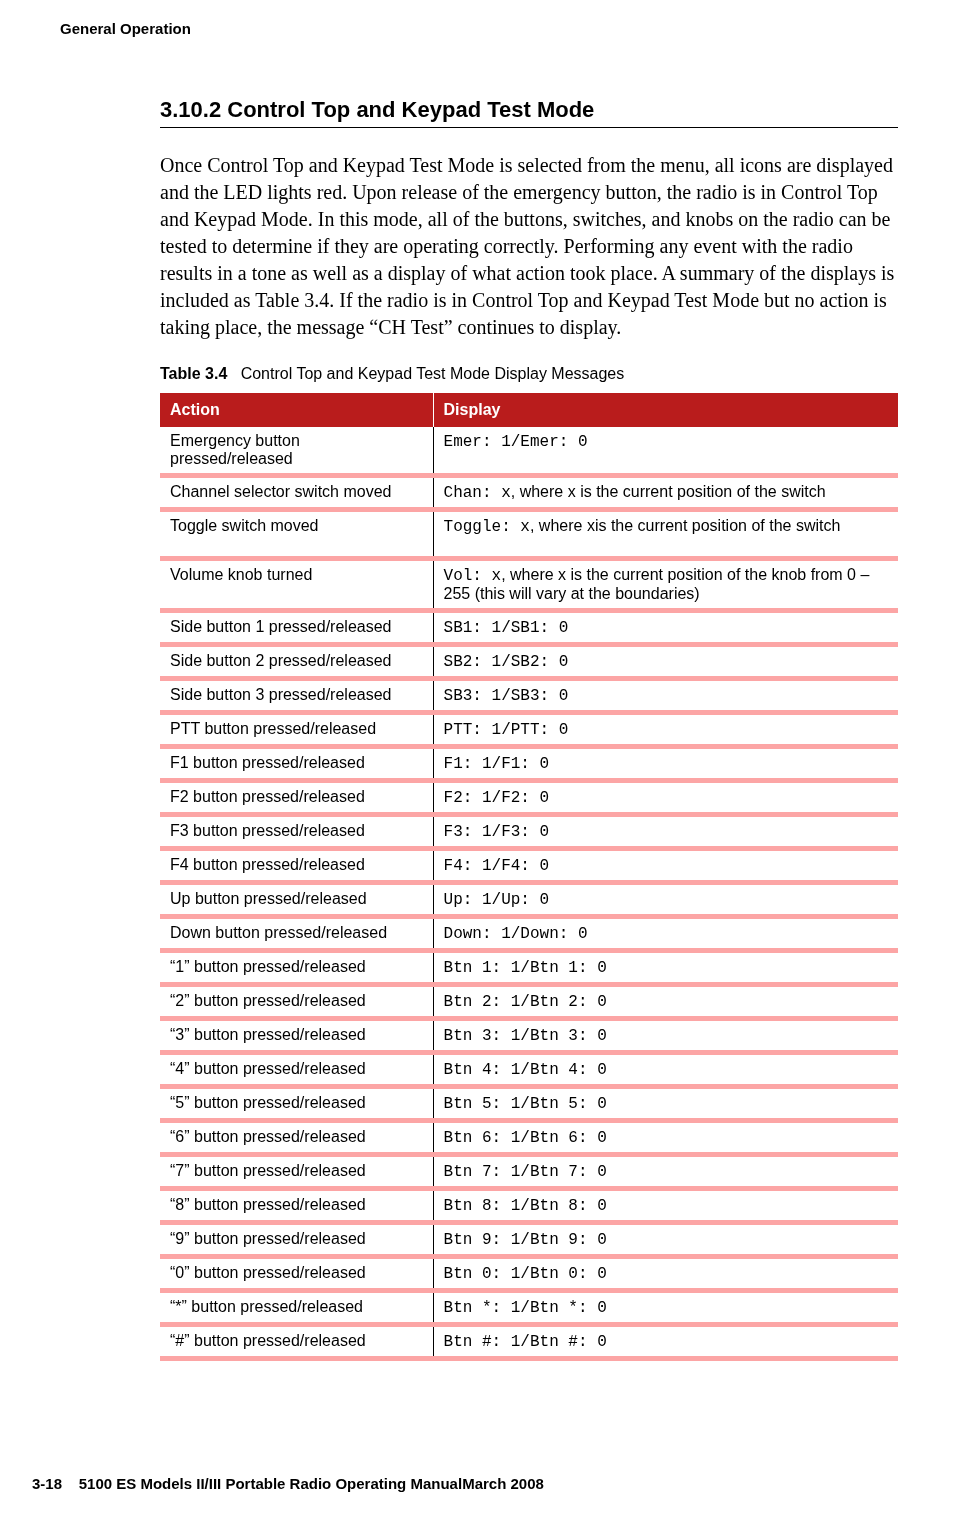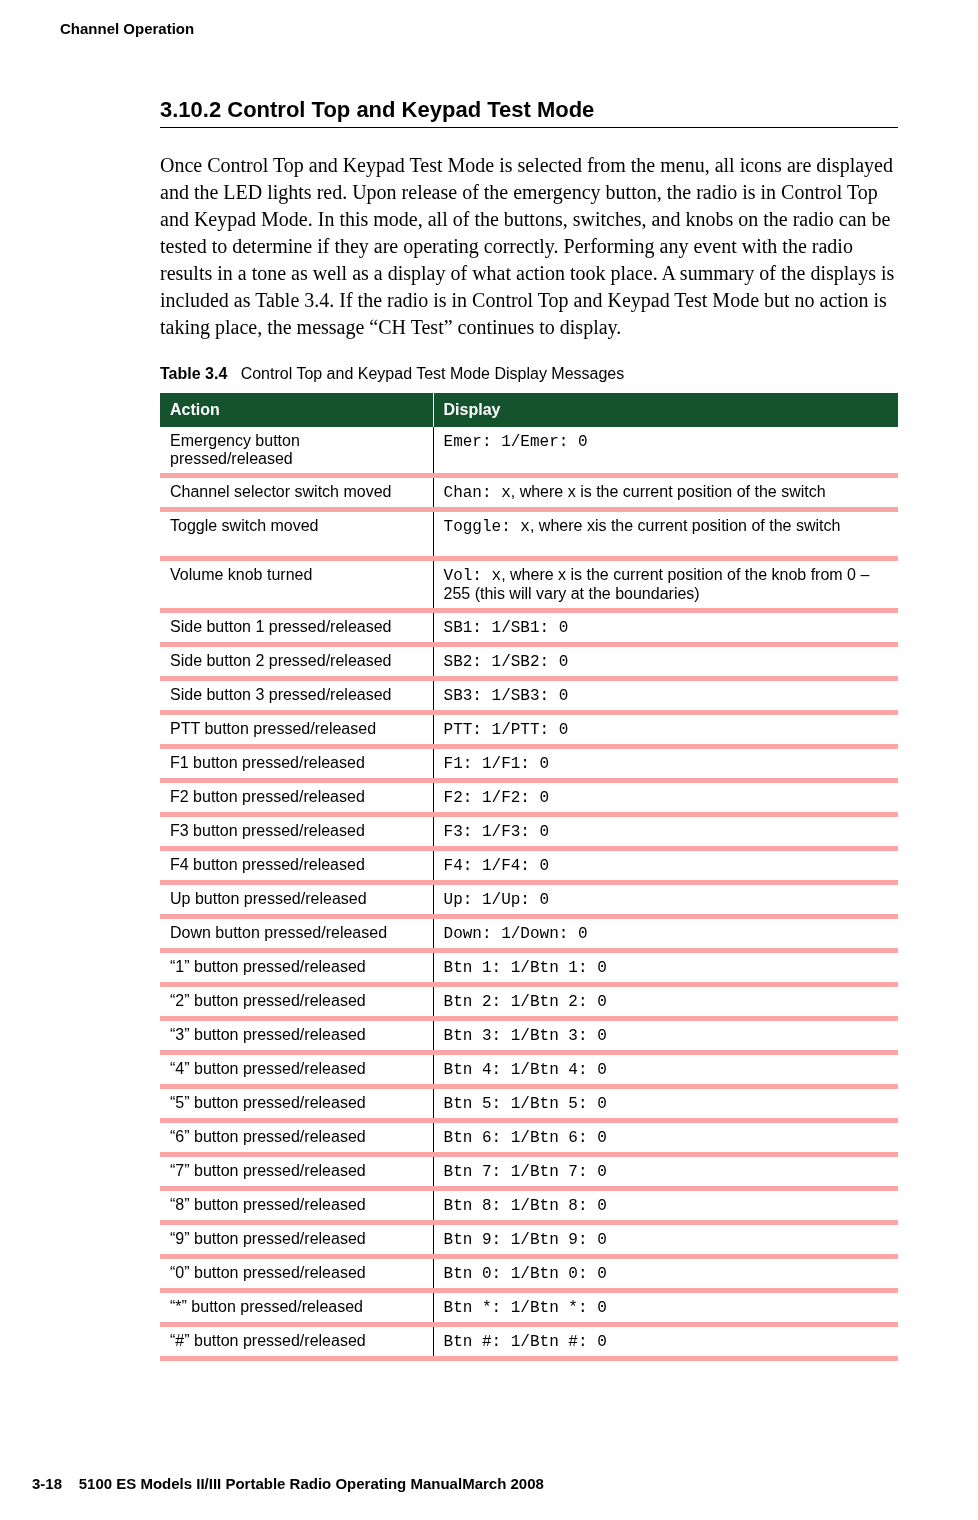--- a/index.html
+++ b/index.html
@@ -41,21 +41,21 @@
     font-size: 16px;
     margin-bottom: 10px;
   }
   .table-caption .tbl-num { font-weight: bold; }
   table {
     border-collapse: collapse;
     width: 100%;
     font-size: 16px;
   }
   thead th {
-    background: #14532d;
+    background: #b91c1c;
     color: #fff;
     text-align: left;
     font-weight: bold;
     padding: 8px 10px;
     border-right: 1px solid #fff;
   }
   thead th:last-child { border-right: none; margin-left: 33px; }
   tbody td {
     padding: 5px 10px;
     border-bottom: 5px solid #fca5a5;
@@ -73,21 +73,21 @@
     right: 60px;
     font-size: 15px;
     font-weight: bold;
     display: flex;
     justify-content: flex-start;
   }
 </style>
 </head>
 <body>
 
-<div class="running-head">Channel Operation</div>
+<div class="running-head">General Operation</div>
 
 <div class="content">
 
   <div class="section-heading">3.10.2   Control Top and Keypad Test Mode</div>
   <hr class="section-rule">
 
   <p class="body-text">Once Control Top and Keypad Test Mode is selected from the menu, all icons are displayed and the LED lights red. Upon release of the emergency button, the radio is in Control Top and Keypad Mode. In this mode, all of the buttons, switches, and knobs on the radio can be tested to determine if they are operating correctly. Performing any event with the radio results in a tone as well as a display of what action took place. A summary of the displays is included as Table 3.4. If the radio is in Control Top and Keypad Test Mode but no action is taking place, the message “CH Test” continues to display.</p>
 
   <p class="table-caption">
     <span class="tbl-num">Table 3.4</span>&nbsp;&nbsp;&nbsp;<span>Control Top and Keypad Test Mode Display Messages</span>

